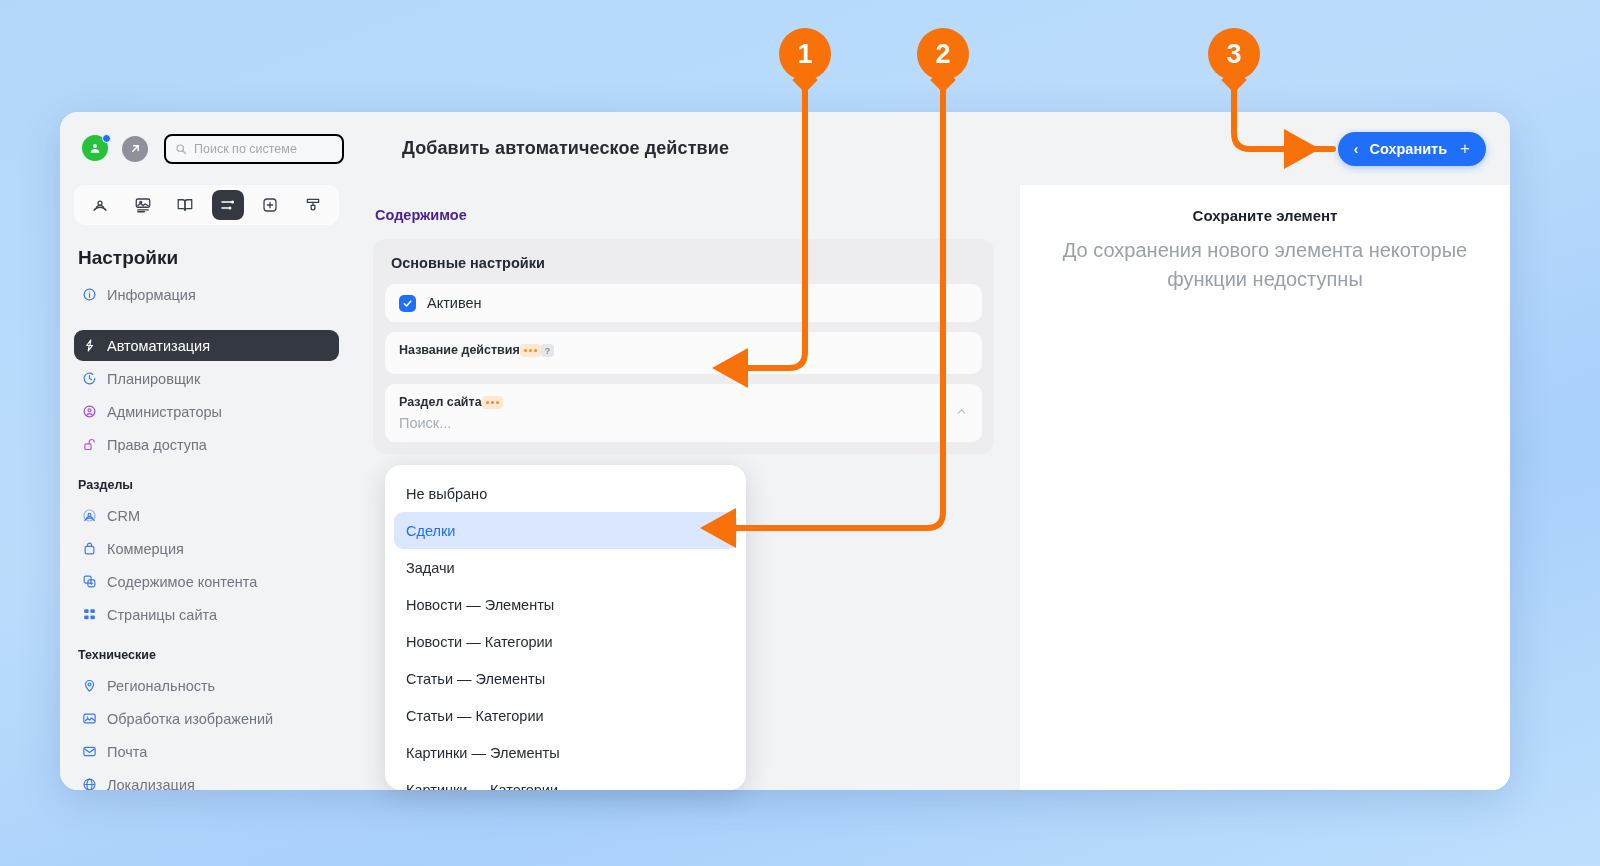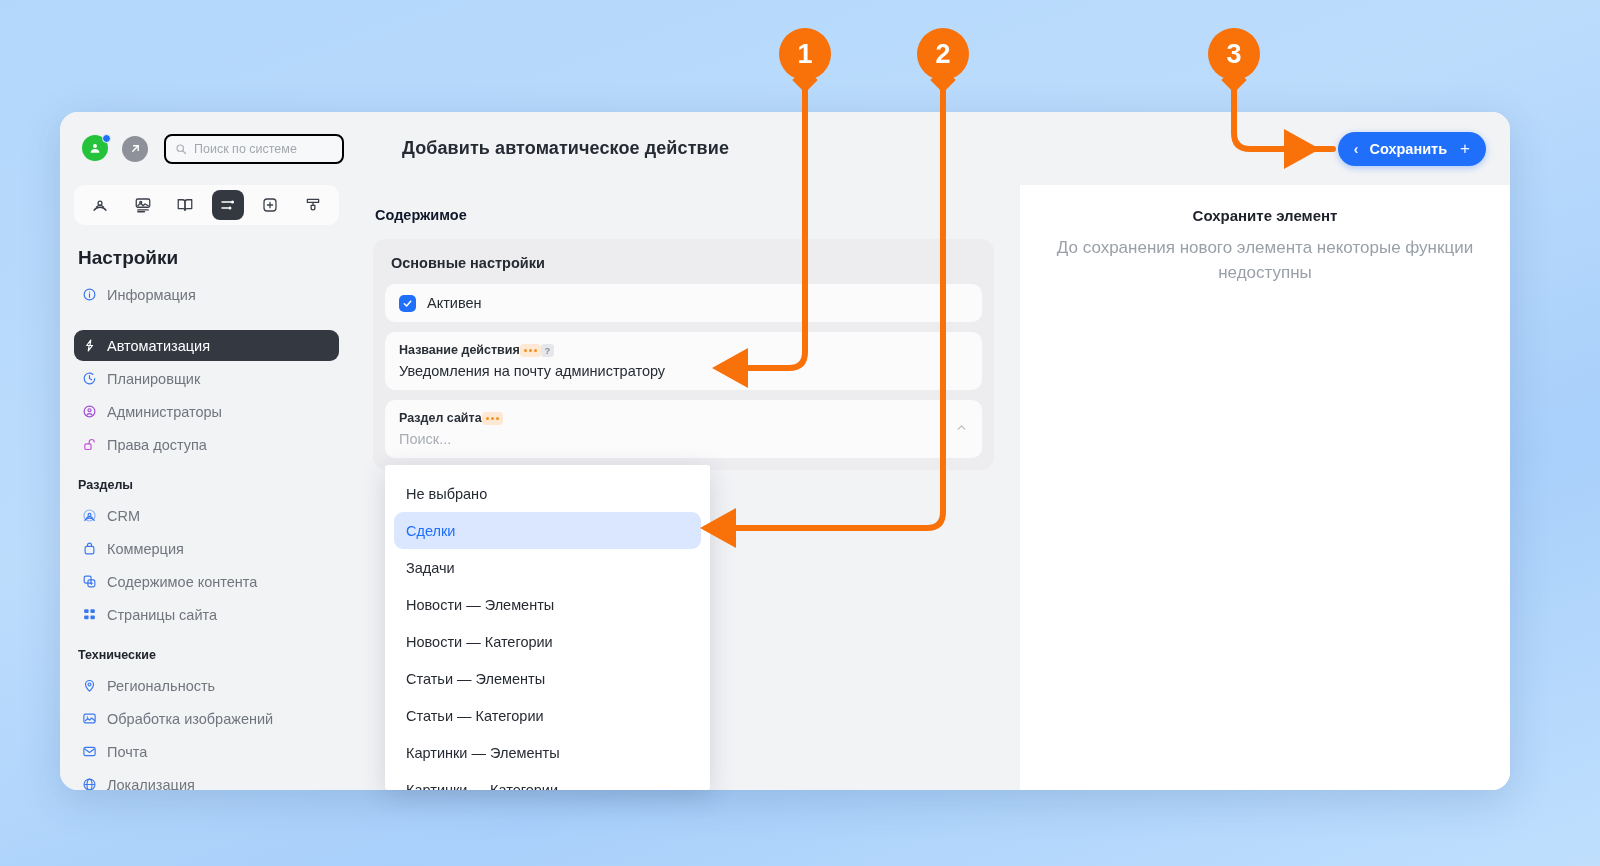--- a/index.html
+++ b/index.html
@@ -149,21 +149,21 @@
 
   
   .content {
     flex: 1;
     background: #f2f3f5;
     padding: 22px 26px 0 20px;
     min-width: 0;
     position: relative;
   }
   .content-label {
-    font-size: 14.5px; font-weight: 600; color: #0f172a;
+    font-size: 14.5px; font-weight: 600; color: #4c1d95;
     margin-bottom: 16px;
     padding-left: 2px;
   }
   .card {
     background: #ededf0;
     border-radius: 13px;
     padding: 12px;
     position: relative;
   }
   .card-title {
@@ -212,23 +212,23 @@
   .field-placeholder { font-size: 14.5px; color: #a8acb3; }
   .chev-up {
     position: absolute; right: 14px; top: 50%; transform: translateY(-50%);
     color: #b6bac0;
   }
 
   
   .dropdown {
     position: absolute;
     left: 385px; top: 465px;
-    width: 325px;
+    width: 361px;
     background: #fff;
-    border-radius: 3px;
+    border-radius: 16px;
     box-shadow: 0 6px 26px rgba(30,45,80,.16);
     padding: 10px 9px;
     z-index: 40;
     overflow: hidden;
     height: 325px;
   }
   .dd-item {
     height: 37px;
     display: flex; align-items: center;
     padding: 0 12px;
@@ -241,21 +241,21 @@
 
   
   .right-panel {
     width: 490px;
     flex: 0 0 490px;
     background: #fff;
     padding: 22px 30px 0;
     text-align: center;
   }
   .rp-title { font-size: 15px; font-weight: 700; color: #1d2129; margin-bottom: 12px; }
-  .rp-sub { font-size: 17px; color: #9aa0a8; line-height: 1.45; }
+  .rp-sub { font-size: 20px; color: #9aa0a8; line-height: 1.45; }
 
   
   .marker {
     position: absolute;
     width: 52px; height: 52px;
     border-radius: 50%;
     background: #f97109;
     color: #fff;
     font-size: 27px; font-weight: 700;
     display: flex; align-items: center; justify-content: center;
@@ -535,21 +535,20 @@
         <div class="field">
           <div class="field-label">
             <span>Название действия</span>
             <span class="multilang">
                 <i></i>
                 <i></i>
                 <i></i>
               </span>
             <span class="help-q">?</span>
           </div>
-          <div class="field-value">Уведомления на почту администратору</div>
         </div>
 
         <div class="field">
           <div class="field-label">
             <span>Раздел сайта</span>
             <span class="multilang">
                 <i></i>
                 <i></i>
                 <i></i>
               </span>

